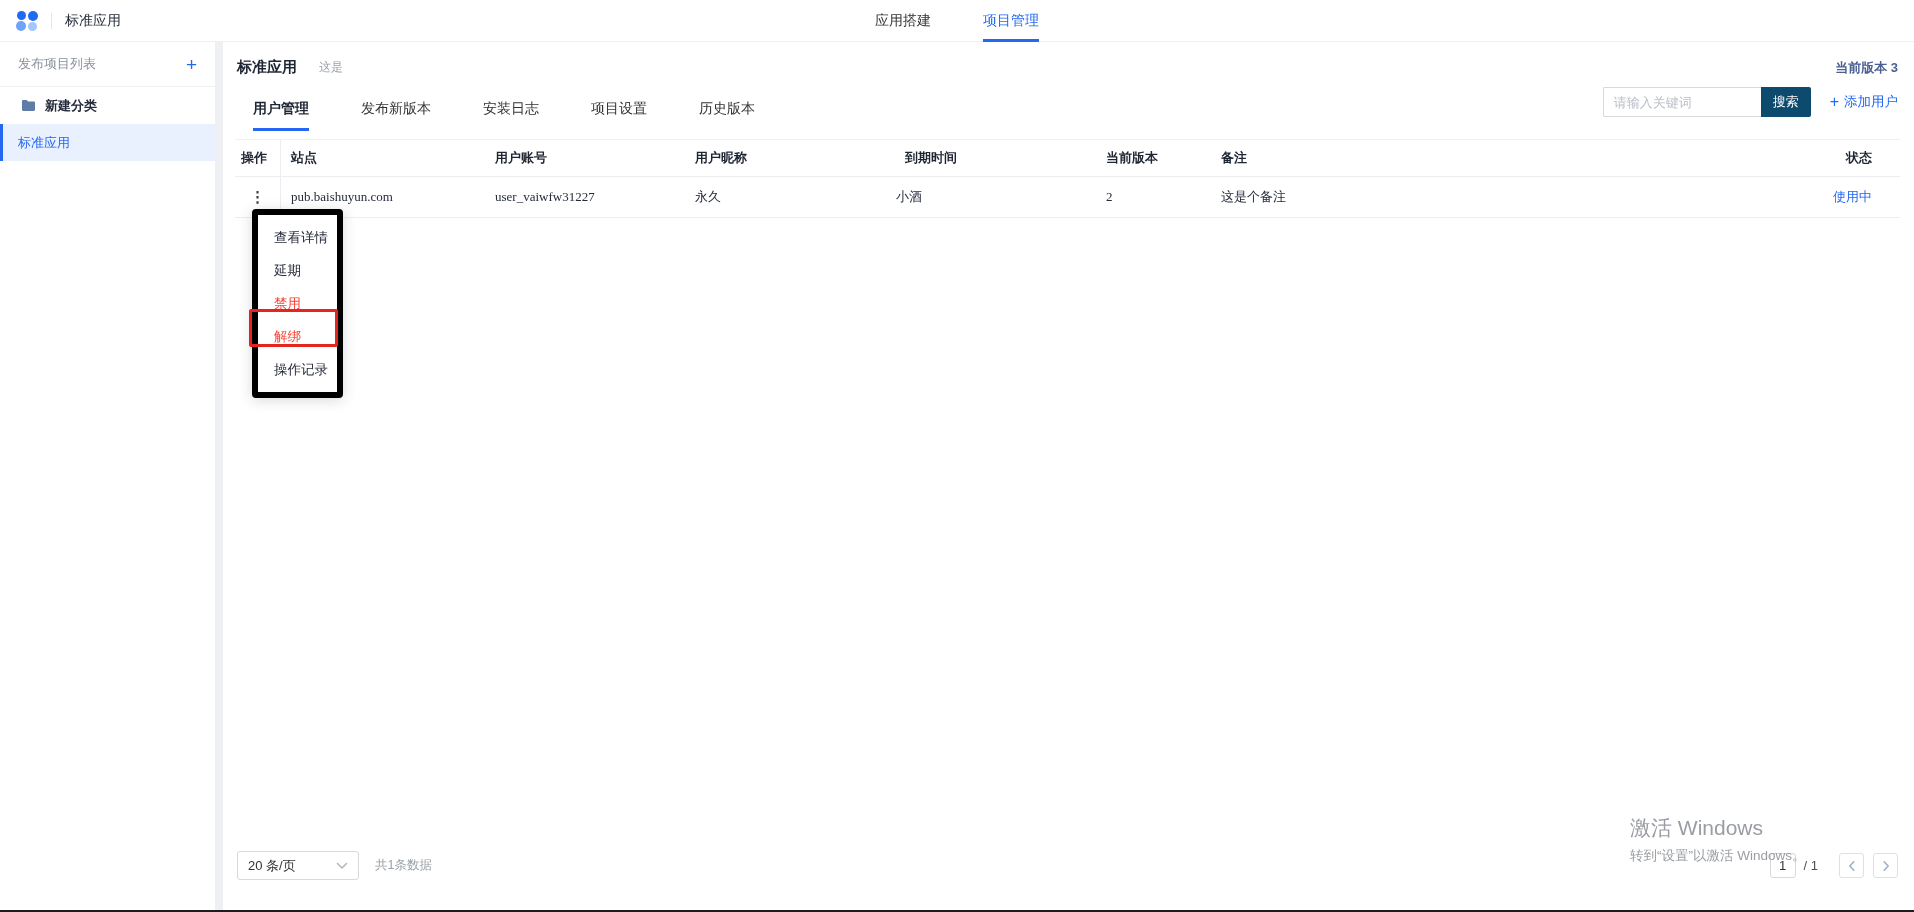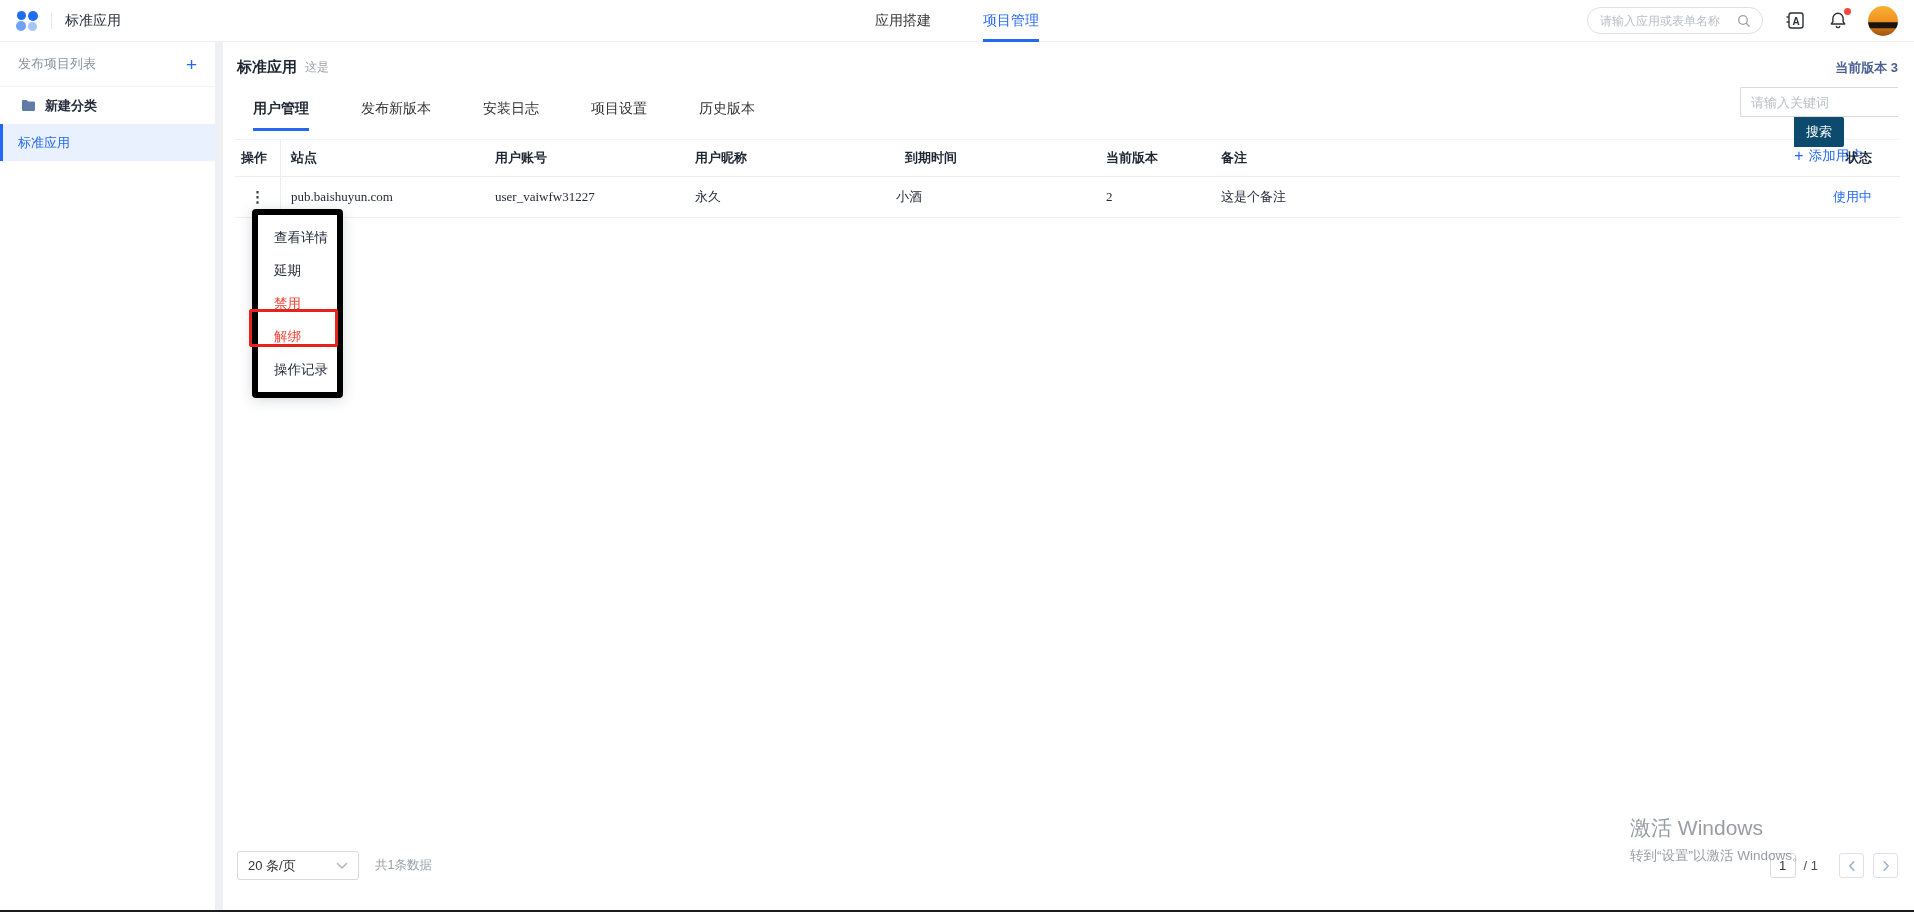--- a/index.html
+++ b/index.html
@@ -44,30 +44,30 @@
     cursor:pointer; border-left:3px solid transparent; }
   .side-item.category { font-weight:bold; color:#252b3a; }
   .side-item .folder { margin-right:9px; display:flex; }
   .side-item.selected { background:#e9f1fe; border-left-color:#2468f2; color:#2468f2; padding-left:15px; }
   .gutter { width:8px; background:#eef0f4; }
   .main { flex:1; position:relative; background:#fff; }
 
   
   .main-head { display:flex; align-items:center; padding:16px 16px 0 14px; }
   .main-title { font-size:15px; font-weight:bold; color:#1f2633; }
-  .main-sub { font-size:12px; color:#9aa0a8; margin-left:8px;text-align:center; }
+  .main-sub { font-size:12px; color:#9aa0a8; margin-left:22px;text-align:center; }
   .version { margin-left:auto; font-size:13px; font-weight:bold; color:#4a5f94; }
 
   
   .tabrow { display:flex; align-items:flex-start; padding:0 16px 0 14px; margin-top:10px; height:44px;margin-left:16px; }
   .tabs { display:flex; height:44px; }
   .tab { font-size:14px; color:#333; margin-right:52px; cursor:pointer; display:flex; align-items:center;
     border-bottom:3px solid transparent; padding-top:3px; }
   .tab.active { font-weight:bold; color:#1f2633; border-bottom-color:#2468f2; }
-  .tab-right { margin-left:auto; display:flex; align-items:center;flex-direction:column; }
+  .tab-right { margin-left:auto; display:flex; align-items:center; }
   .kw-input { width:158px; height:30px; border:1px solid #d9d9d9; border-right:none; border-radius:2px 0 0 2px;
     padding:0 10px; font-size:13px; outline:none; color:#333; font-family:inherit; }
   .kw-input::placeholder { color:#b9bec6; }
   .search-btn { height:30px; padding:0 12px; background:#0c4a6e; color:#fff; font-size:13px; border:none;
     border-radius:0 2px 2px 0; cursor:pointer; font-family:Liberation Sans, sans-serif; }
   .add-user { margin-left:19px; color:#2468f2; font-size:13.5px; cursor:pointer; display:flex; align-items:center; }
   .add-user .plus-g { font-size:16px; margin-right:5px; line-height:1; }
 
   
   .table { margin:8px 14px 0 12px; font-size:13px;font-family:Liberation Serif, serif; }
@@ -123,47 +123,20 @@
         <i></i>
         <i></i>
       </div>
     <div class="brand-divider"></div>
     <div class="app-title">标准应用</div>
   </div>
   <div class="topnav">
     <div class="titem">应用搭建</div>
     <div class="titem active">项目管理</div>
   </div>
-  <div class="top-right">
-    <div class="global-search">
-      <input placeholder="请输入应用或表单名称" style="">
-      <span>
-        <svg width="16" height="16" viewBox="0 0 16 16">
-            <circle cx="7" cy="7" r="4.3" fill="none" stroke="#9aa0a8" stroke-width="1.3"></circle>
-            <line x1="10.3" y1="10.3" x2="13.2" y2="13.2" stroke="#9aa0a8" stroke-width="1.3" stroke-linecap="round"></line>
-          </svg>
-      </span>
-    </div>
-    <div class="icon-btn">
-      <svg width="21" height="21" viewBox="0 0 21 21">
-        <rect x="4" y="3" width="14" height="15" rx="2.2" fill="none" stroke="#2b2f36" stroke-width="1.4"></rect>
-        <line x1="1.5" y1="7" x2="4" y2="7" stroke="#2b2f36" stroke-width="1.4"></line>
-        <line x1="1.5" y1="12" x2="4" y2="12" stroke="#2b2f36" stroke-width="1.4"></line>
-        <text x="11" y="14.5" font-size="10" font-weight="bold" fill="#2b2f36" text-anchor="middle" font-family="sans-serif">A</text>
-      </svg>
-    </div>
-    <div class="icon-btn">
-      <svg width="20" height="21" viewBox="0 0 20 21">
-        <path d="M10 3.2a5.1 5.1 0 0 0-5.1 5.1v3.4L3.3 14h13.4l-1.6-2.3V8.3A5.1 5.1 0 0 0 10 3.2z" fill="none" stroke="#2b2f36" stroke-width="1.4" stroke-linejoin="round"></path>
-        <path d="M8.3 16.4a1.8 1.8 0 0 0 3.4 0" fill="none" stroke="#2b2f36" stroke-width="1.4" stroke-linecap="round"></path>
-      </svg>
-      <span class="red-dot"></span>
-    </div>
-    <div class="avatar"></div>
-  </div>
 </div>
 
 <div class="page">
 
   <div class="sidebar">
     <div class="side-head">
       <span class="side-title">发布项目列表</span>
       <span class="plus">+</span>
     </div>
     <div class="side-item category">

